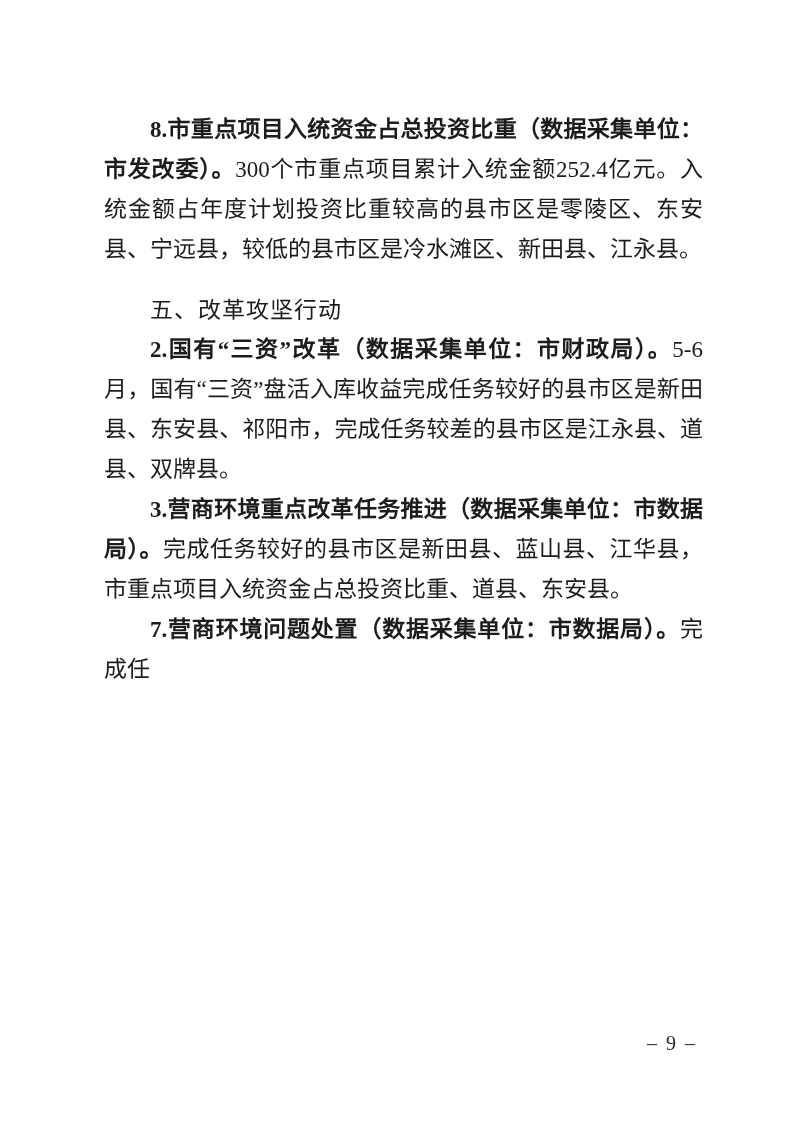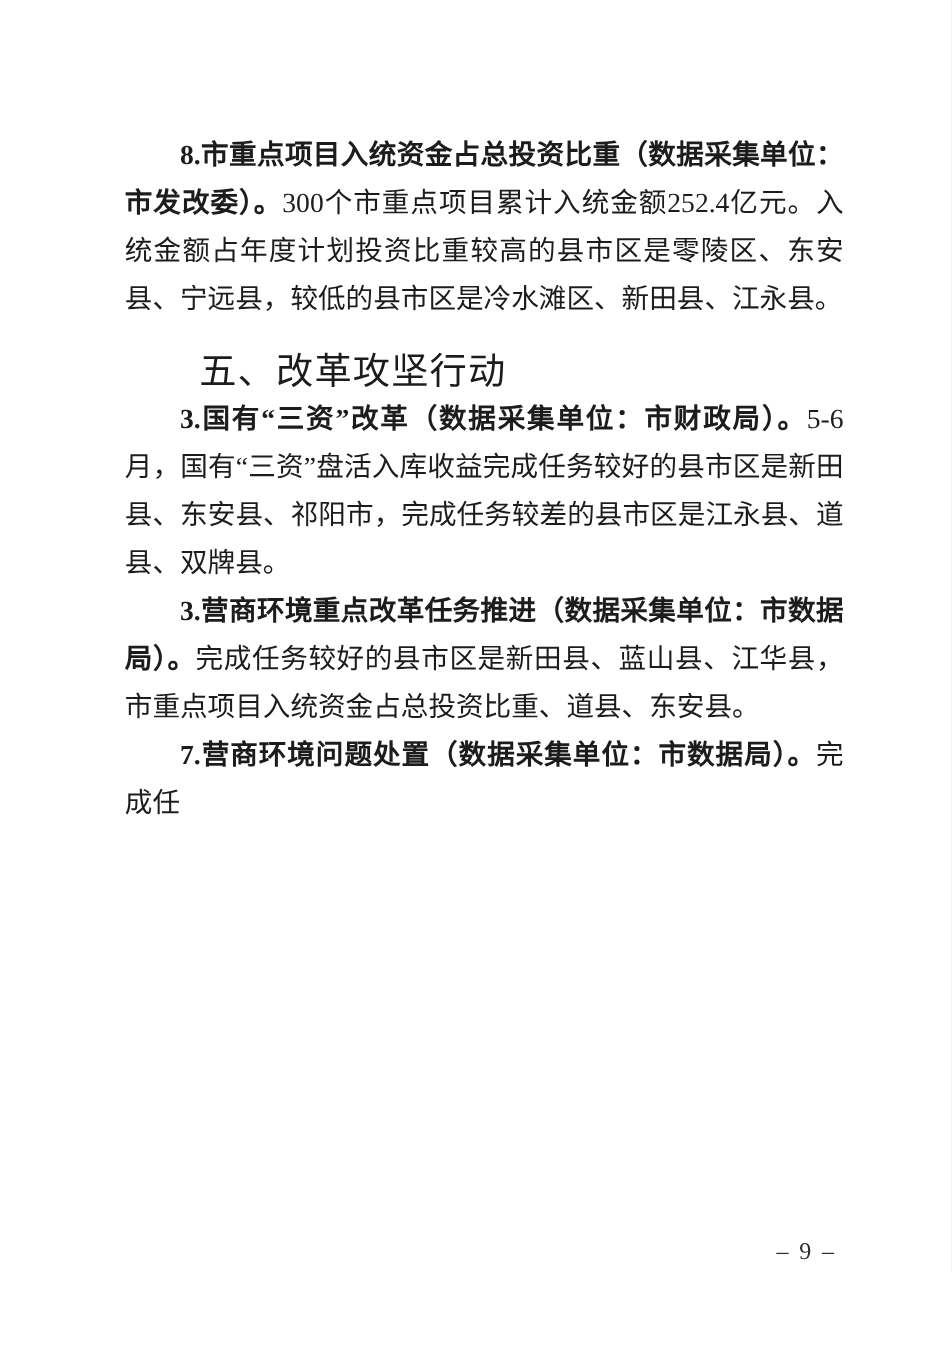--- a/index.html
+++ b/index.html
@@ -33,21 +33,21 @@
   }
   p.body .lead {
     font-weight: bold;
   }
   p.summary {
     font-weight: bold;
   }
   h2.section-heading {
     margin: 20px 0 0 0;
     font-family: "Liberation Sans", "DejaVu Sans", sans-serif;
-    font-size: 31px;
+    font-size: 23px;
     line-height: 40px;
     font-weight: normal;
     text-indent: 2em;
     letter-spacing: 1px;
   }
   .page-number {
     position: absolute;
     top: 1031px;
     right: 96px;
     font-size: 20px;
@@ -63,21 +63,21 @@
 <div class="page">
   <div class="content">
 
     <p class="body"><span class="lead">8.市重点项目入统资金占总投资比重（数据采集单位：市发改委）。</span><span>300个市重点项目累计入统金额252.4亿元。入统金额占年度计划投资比重较高的县市区是零陵区、东安县、宁远县，较低的县市区是冷水滩区、新田县、江永县。</span></p>
 
 
 
     <h2 class="section-heading">五、改革攻坚行动</h2>
 
 
-    <p class="body"><span class="lead">3.国有“三资”改革（数据采集单位：市财政局）。</span><span>5-6 月，国有“三资”盘活入库收益完成任务较好的县市区是新田县、东安县、祁阳市，完成任务较差的县市区是江永县、道县、双牌县。</span></p>
+    <p class="body"><span class="lead">2.国有“三资”改革（数据采集单位：市财政局）。</span><span>5-6 月，国有“三资”盘活入库收益完成任务较好的县市区是新田县、东安县、祁阳市，完成任务较差的县市区是江永县、道县、双牌县。</span></p>
 
     <p class="body"><span class="lead">3.营商环境重点改革任务推进（数据采集单位：市数据局）。</span><span>完成任务较好的县市区是新田县、蓝山县、江华县，市重点项目入统资金占总投资比重、道县、东安县。</span></p>
 
     <p class="body"><span class="lead">7.营商环境问题处置（数据采集单位：市数据局）。</span><span>完成任</span></p>
 
   </div>
 
   <div class="page-number">– 9 –</div>
 </div>
 

